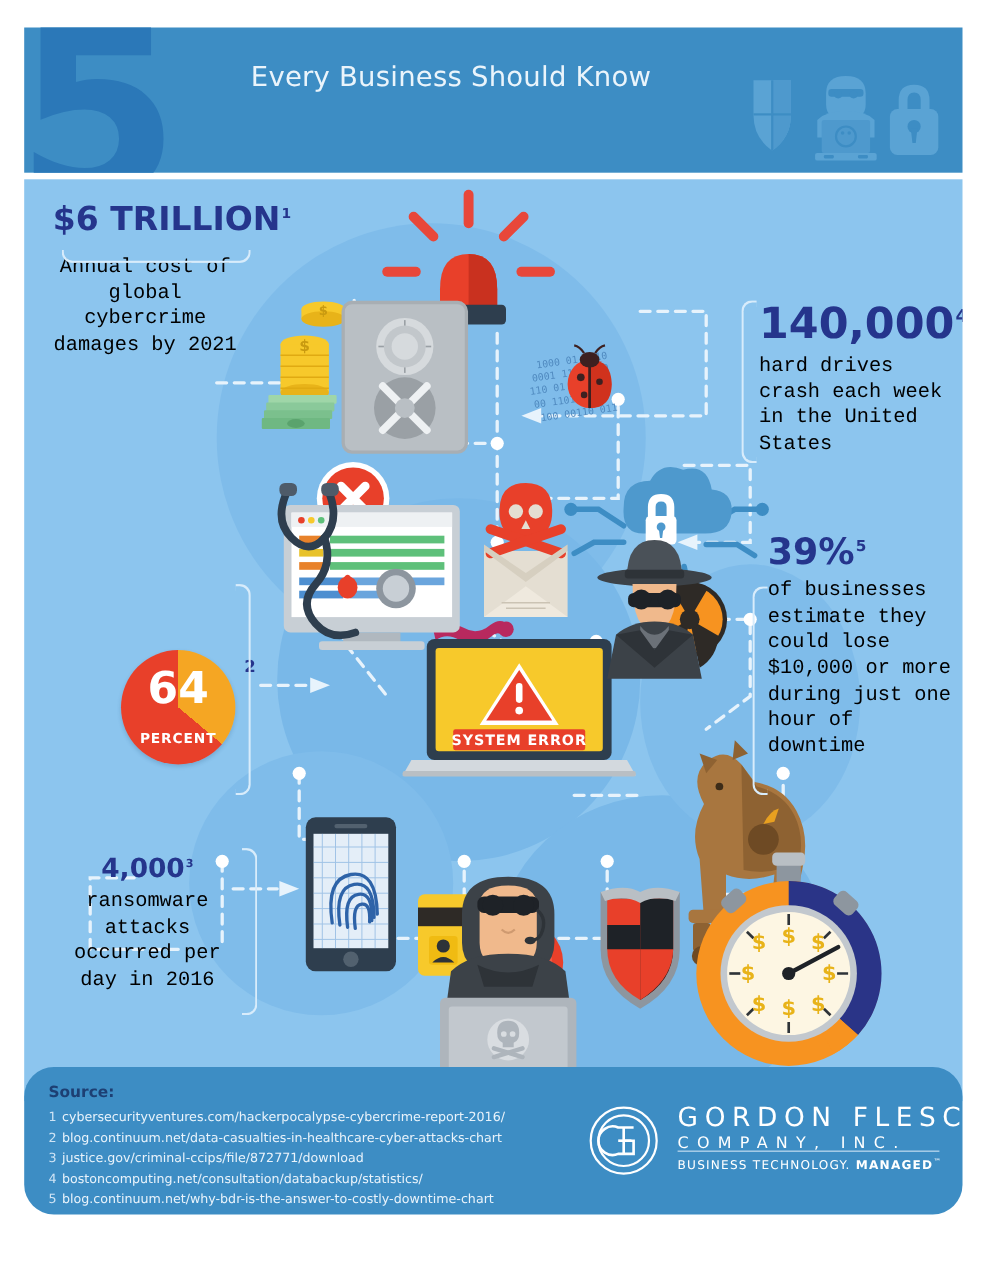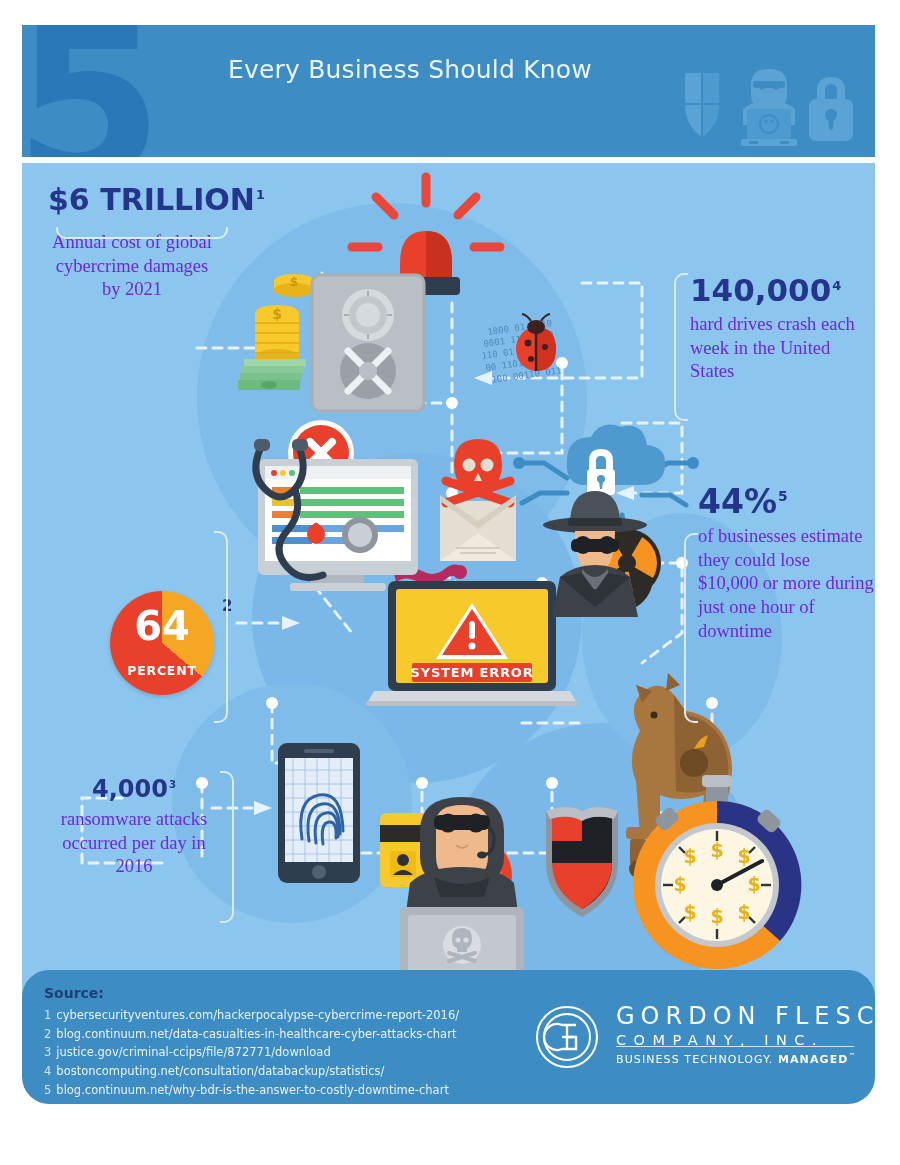--- a/index.html
+++ b/index.html
@@ -40,22 +40,22 @@
 
   
   .stat { position:absolute; }
   .stat .num {
     color:#25358c; font-weight:bold; font-family:"DejaVu Sans", sans-serif;
     line-height:1; white-space:nowrap;
   }
   .stat .num sup { font-size:0.42em; font-weight:bold; vertical-align:super;
     margin-left:1px; }
   .stat .desc {
-    color:#6d28d9; font-size:18.5px; line-height:1.28; margin-top:7px;
-    font-family:Liberation Serif, serif;
+    color:#000000; font-size:18.5px; line-height:1.28; margin-top:7px;
+    font-family:Liberation Mono, monospace;
   }
 
   
   .brace { position:absolute; border:2.5px solid #d8ecfb; }
 
   
   .pie-wrap { position:absolute; left:88px; top:428px; width:104px; height:104px; }
   .pie {
     width:104px; height:104px; border-radius:50%;
     background: conic-gradient(#f5a623 0deg 130deg, #e8402a 130deg 360deg);
@@ -551,27 +551,27 @@
     </div>
     <div class="brace" style="left:192px;top:368px;width:14px;height:192px;border-left:none;border-radius:0 10px 10px 0;"></div>
 
     <div class="stat" style="left:24px;top:614px;width:176px;text-align:center;">
       <div class="num" style="font-size:24px;"><span>4,000</span><sup>3</sup></div>
       <div class="desc">ransomware attacks occurred per day in 2016</div>
     </div>
     <div class="brace" style="left:198px;top:608px;width:14px;height:152px;border-left:none;border-radius:0 10px 10px 0;"></div>
 
     <div class="stat" style="left:668px;top:112px;width:180px;">
-      <div class="num" style="font-size:31px;"><span>140,000</span><sup>4</sup></div>
+      <div class="num" style="font-size:39px;"><span>140,000</span><sup>4</sup></div>
       <div class="desc">hard drives crash each week in the United States</div>
     </div>
     <div class="brace" style="left:652px;top:110px;width:14px;height:148px;border-right:none;border-radius:10px 0 0 10px;"></div>
 
     <div class="stat" style="left:676px;top:322px;width:176px;">
-      <div class="num" style="font-size:33px;"><span>44%</span><sup>5</sup></div>
+      <div class="num" style="font-size:33px;"><span>39%</span><sup>5</sup></div>
       <div class="desc">of businesses estimate they could lose $10,000 or more during just one hour of downtime</div>
     </div>
     <div class="brace" style="left:662px;top:370px;width:14px;height:190px;border-right:none;border-radius:10px 0 0 10px;"></div>
   </div>
 
   <div class="footer">
     <div class="src-title">Source:</div>
     <div class="src-list">
       <div class="src-item"><span class="n">1</span><span>cybersecurityventures.com/hackerpocalypse-cybercrime-report-2016/</span></div>
       <div class="src-item"><span class="n">2</span><span>blog.continuum.net/data-casualties-in-healthcare-cyber-attacks-chart</span></div>

